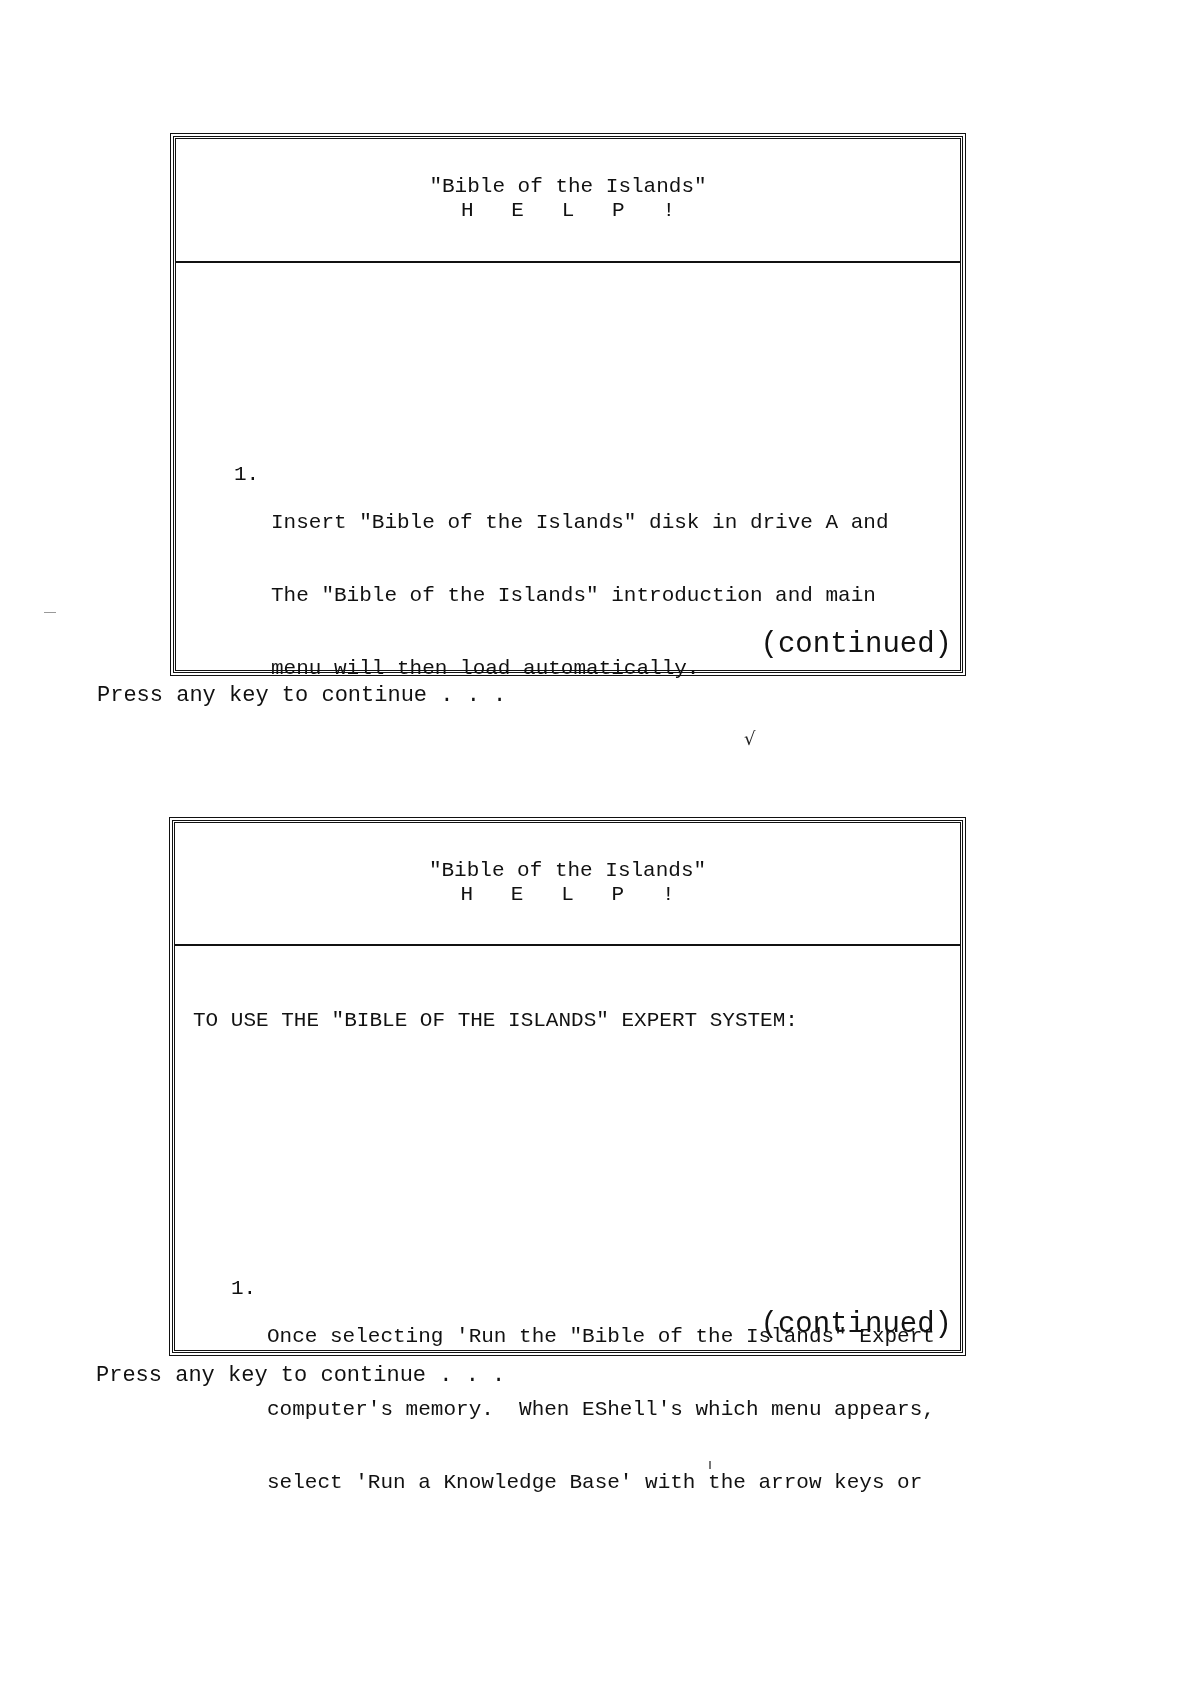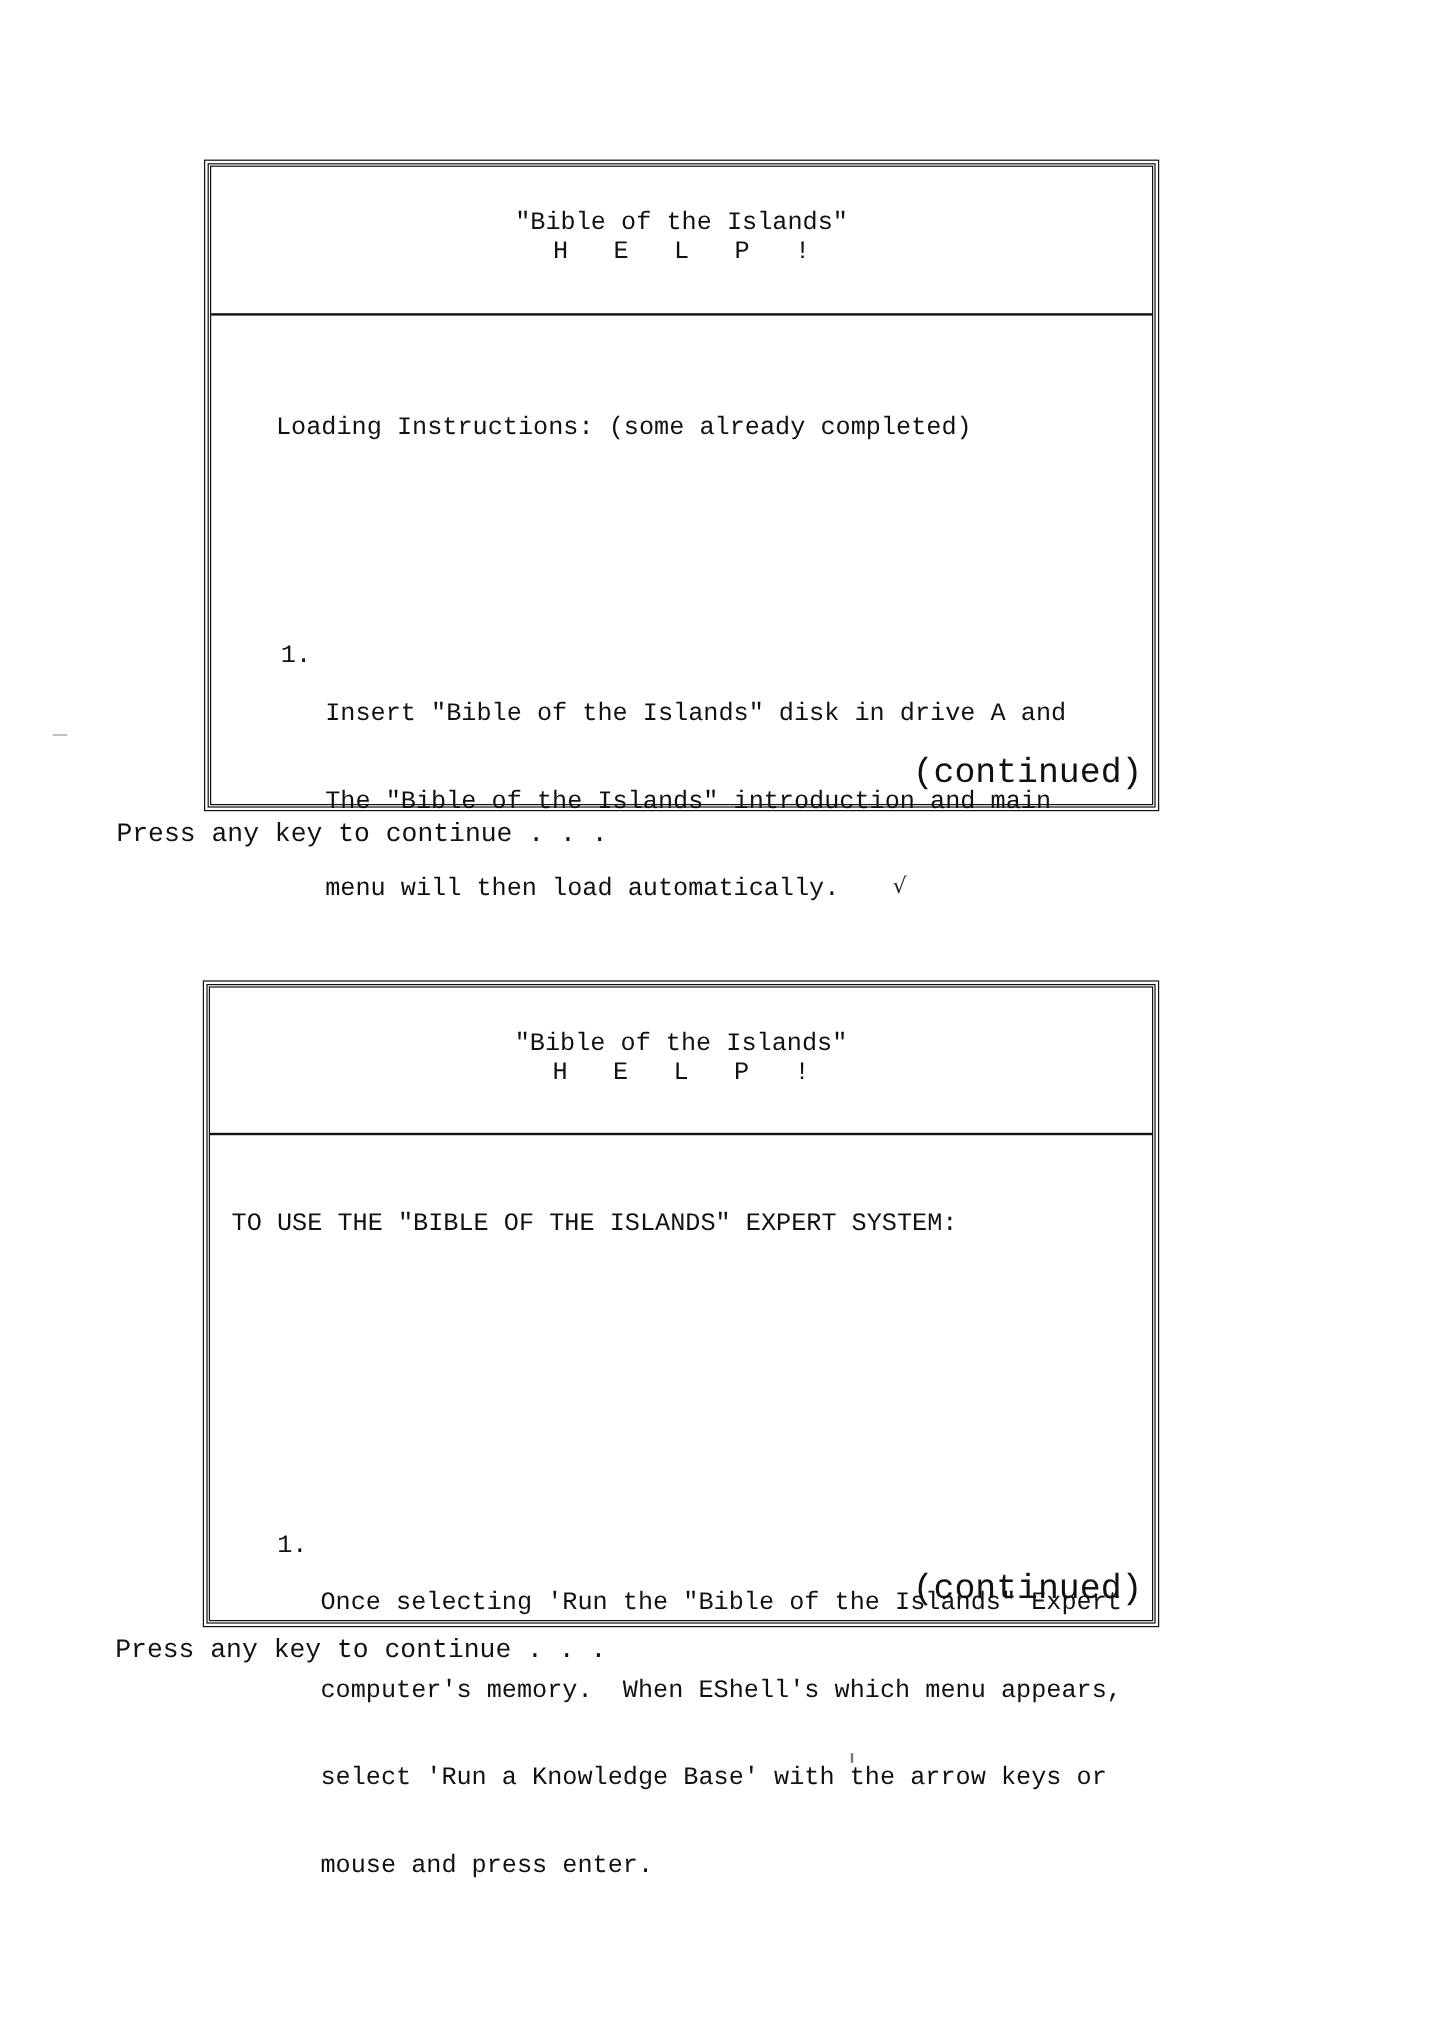--- a/index.html
+++ b/index.html
@@ -46,21 +46,20 @@
 <body>
 
 <div class="screen">
   <div class="box" style="left:173px; top:136px; width:790px; height:537px;">
     <div class="box-header" style="height:122px;">
       <span class="title-line" style="margin-top:36px;">"Bible of the Islands"</span>
       <span class="title-line">H   E   L   P   !</span>
     </div>
 
     <div class="body" style="top:158px;">
-      <span class="line" style="padding-left:54px;">Loading Instructions: (some already completed)</span>
       <span class="line" style="height:20px;"></span>
 
       <div style="position:relative; padding-left:95px;">
         <span style="position:absolute; left:58px;">1.</span>
         <span class="line">Insert "Bible of the Islands" disk in drive A and</span>
         <span class="line">The "Bible of the Islands" introduction and main</span>
         <span class="line">menu will then load automatically.</span>
       </div>
       <span class="line"></span>
 
@@ -92,21 +91,20 @@
     <div class="body" style="top:137px;">
       <span class="line" style="padding-left:18px;">TO USE THE "BIBLE OF THE ISLANDS" EXPERT SYSTEM:</span>
       <span class="line"></span>
       <span class="line" style="height:25px;"></span>
 
       <div style="position:relative; padding-left:92px;">
         <span style="position:absolute; left:56px;">1.</span>
         <span class="line">Once selecting 'Run the "Bible of the Islands" Expert</span>
         <span class="line">computer's memory.  When EShell's which menu appears,</span>
         <span class="line">select 'Run a Knowledge Base' with the arrow keys or</span>
-        <span class="line">mouse and press enter.</span>
       </div>
       
 
       
       
 
       
     </div>
 
     <span class="continued" style="top:490px;">(continued)</span>

